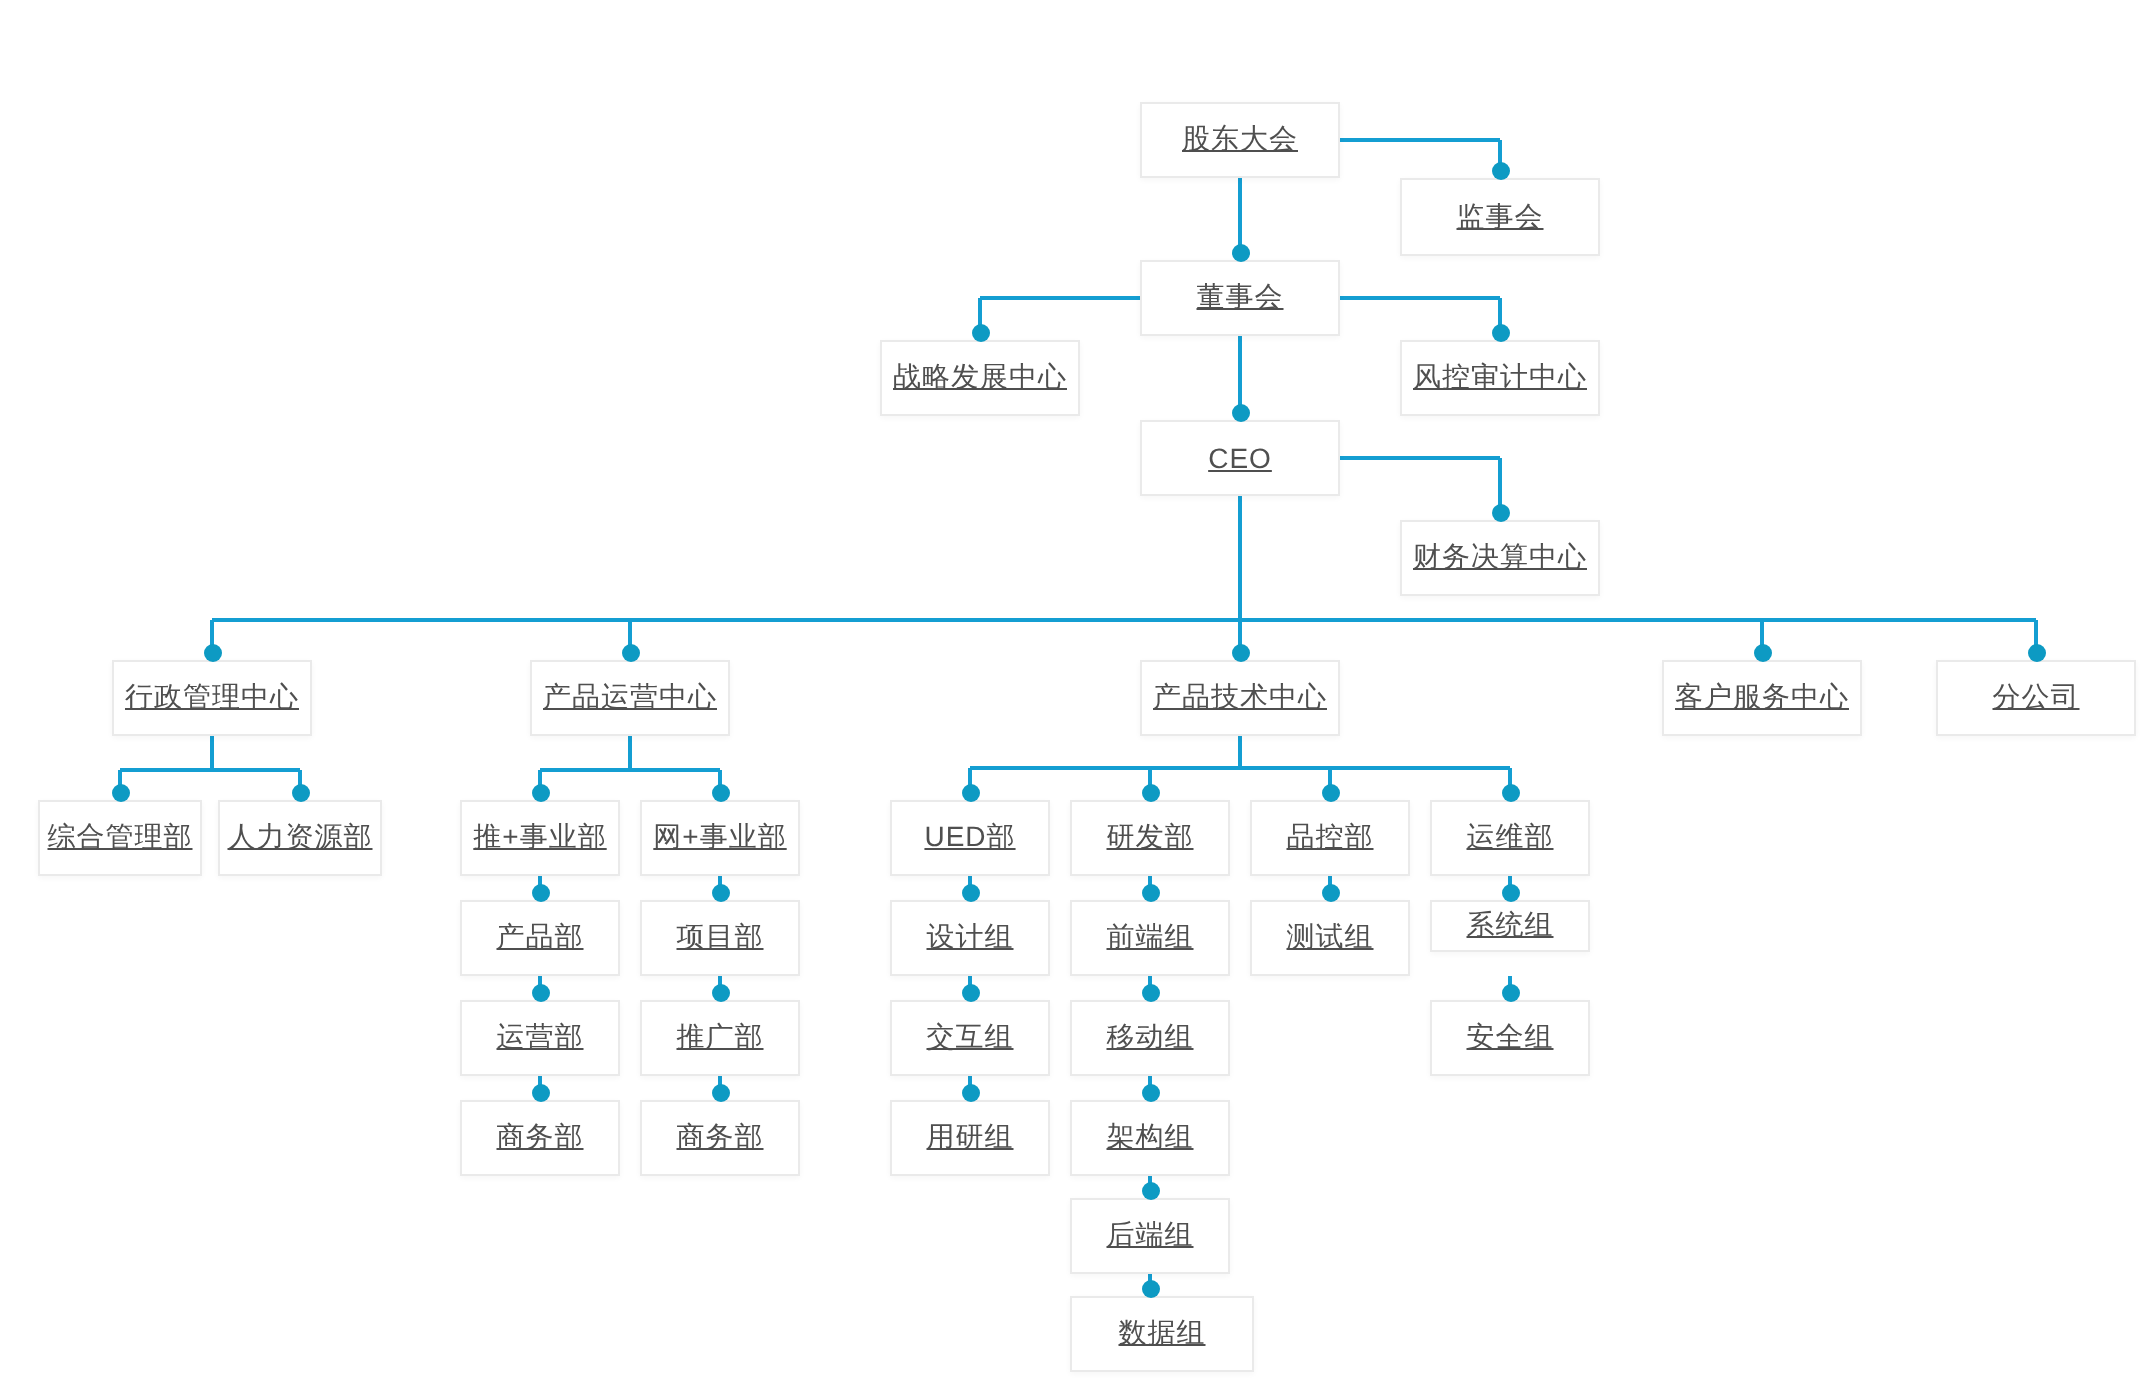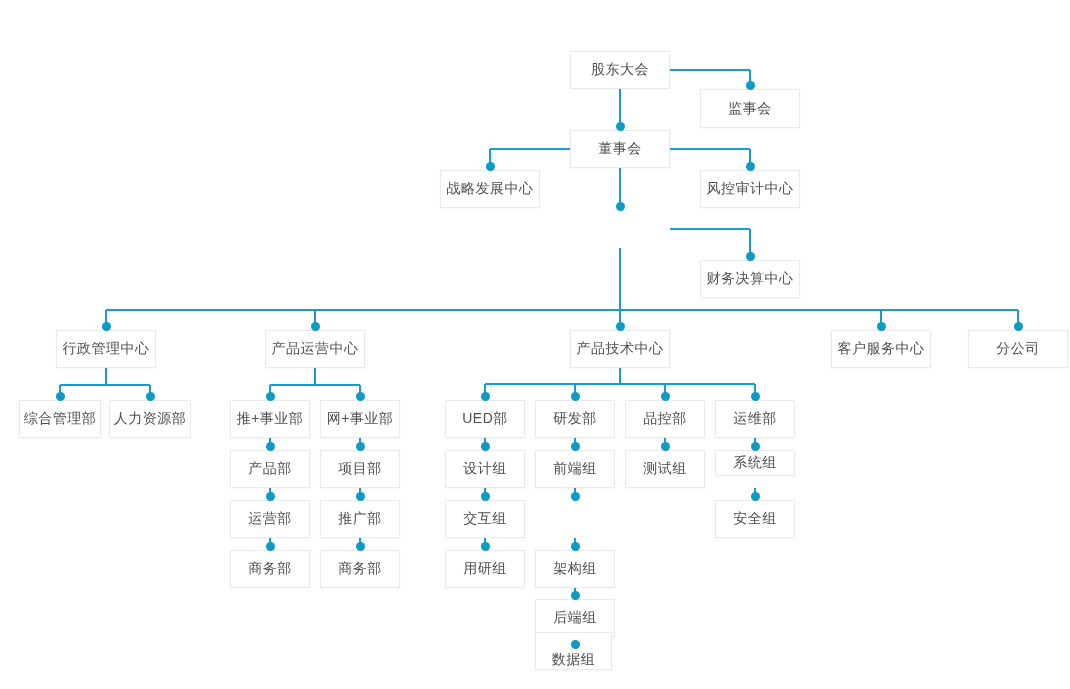--- a/index.html
+++ b/index.html
@@ -23,20 +23,21 @@
     display: flex;
     align-items: center;
     justify-content: center;
     z-index: 2;
   }
   .node span {
     color: var(--text, #4f4f4f);
     font-size: 14px;
     letter-spacing: 0.5px;
     white-space: nowrap;
+    text-decoration: underline;
   }
   .line {
     position: absolute;
     background: var(--line, #149ed2);
     z-index: 1;
   }
   .dot {
     position: absolute;
     width: 9px;
     height: 9px;
@@ -105,20 +106,23 @@
     </div>
     <div class="node" style="left: 570px; top: 130px; width: 100px; height: 38px;">
       <span>董事会</span>
     </div>
     <div class="node" style="left: 440px; top: 170px; width: 100px; height: 38px;">
       <span>战略发展中心</span>
     </div>
     <div class="node" style="left: 700px; top: 170px; width: 100px; height: 38px;">
       <span>风控审计中心</span>
     </div>
+    <div class="node" style="left: 570px; top: 210px; width: 100px; height: 38px;">
+      <span>CEO</span>
+    </div>
     <div class="node" style="left: 700px; top: 260px; width: 100px; height: 38px; justify-content: center;">
       <span>财务决算中心</span>
     </div>
     <div class="node" style="left: 56px; top: 330px; width: 100px; height: 38px; text-align: center;">
       <span>行政管理中心</span>
     </div>
     <div class="node" style="left: 265px; top: 330px; width: 100px; height: 38px; text-align: right;">
       <span>产品运营中心</span>
     </div>
     <div class="node" style="left: 570px; top: 330px; width: 100px; height: 38px;">
@@ -180,33 +184,36 @@
     </div>
     <div class="node" style="left: 625px; top: 450px; width: 80px; height: 38px;">
       <span>测试组</span>
     </div>
     <div class="node" style="left: 715px; top: 450px; width: 80px; height: 26px;">
       <span>系统组</span>
     </div>
     <div class="node" style="left: 445px; top: 500px; width: 80px; height: 38px;">
       <span>交互组</span>
     </div>
+    <div class="node" style="left: 535px; top: 500px; width: 80px; height: 38px;">
+      <span>移动组</span>
+    </div>
     <div class="node" style="left: 715px; top: 500px; width: 80px; height: 38px;">
       <span>安全组</span>
     </div>
     <div class="node" style="left: 445px; top: 550px; width: 80px; height: 38px;">
       <span>用研组</span>
     </div>
     <div class="node" style="left: 535px; top: 550px; width: 80px; height: 38px;">
       <span>架构组</span>
     </div>
     <div class="node" style="left: 535px; top: 599px; width: 80px; height: 38px;">
       <span>后端组</span>
     </div>
-    <div class="node" style="left: 535px; top: 632px; width: 77px; height: 38px; align-items: flex-end;">
+    <div class="node" style="left: 535px; top: 648px; width: 92px; height: 38px;">
       <span>数据组</span>
     </div>
     <div class="dot" style="left: 745.5px; top: 80.5px; width: 9px; height: 9px;"></div>
     <div class="dot" style="left: 615.5px; top: 121.5px; width: 9px; height: 9px;"></div>
     <div class="dot" style="left: 485.5px; top: 161.5px; width: 9px; height: 9px;"></div>
     <div class="dot" style="left: 745.5px; top: 161.5px; width: 9px; height: 9px;"></div>
     <div class="dot" style="left: 615.5px; top: 201.5px; width: 9px; height: 9px;"></div>
     <div class="dot" style="left: 745.5px; top: 251.5px; width: 9px; height: 9px;"></div>
     <div class="dot" style="left: 101.5px; top: 321.5px; width: 9px; height: 9px;"></div>
     <div class="dot" style="left: 310.5px; top: 321.5px; width: 9px; height: 9px;"></div>

